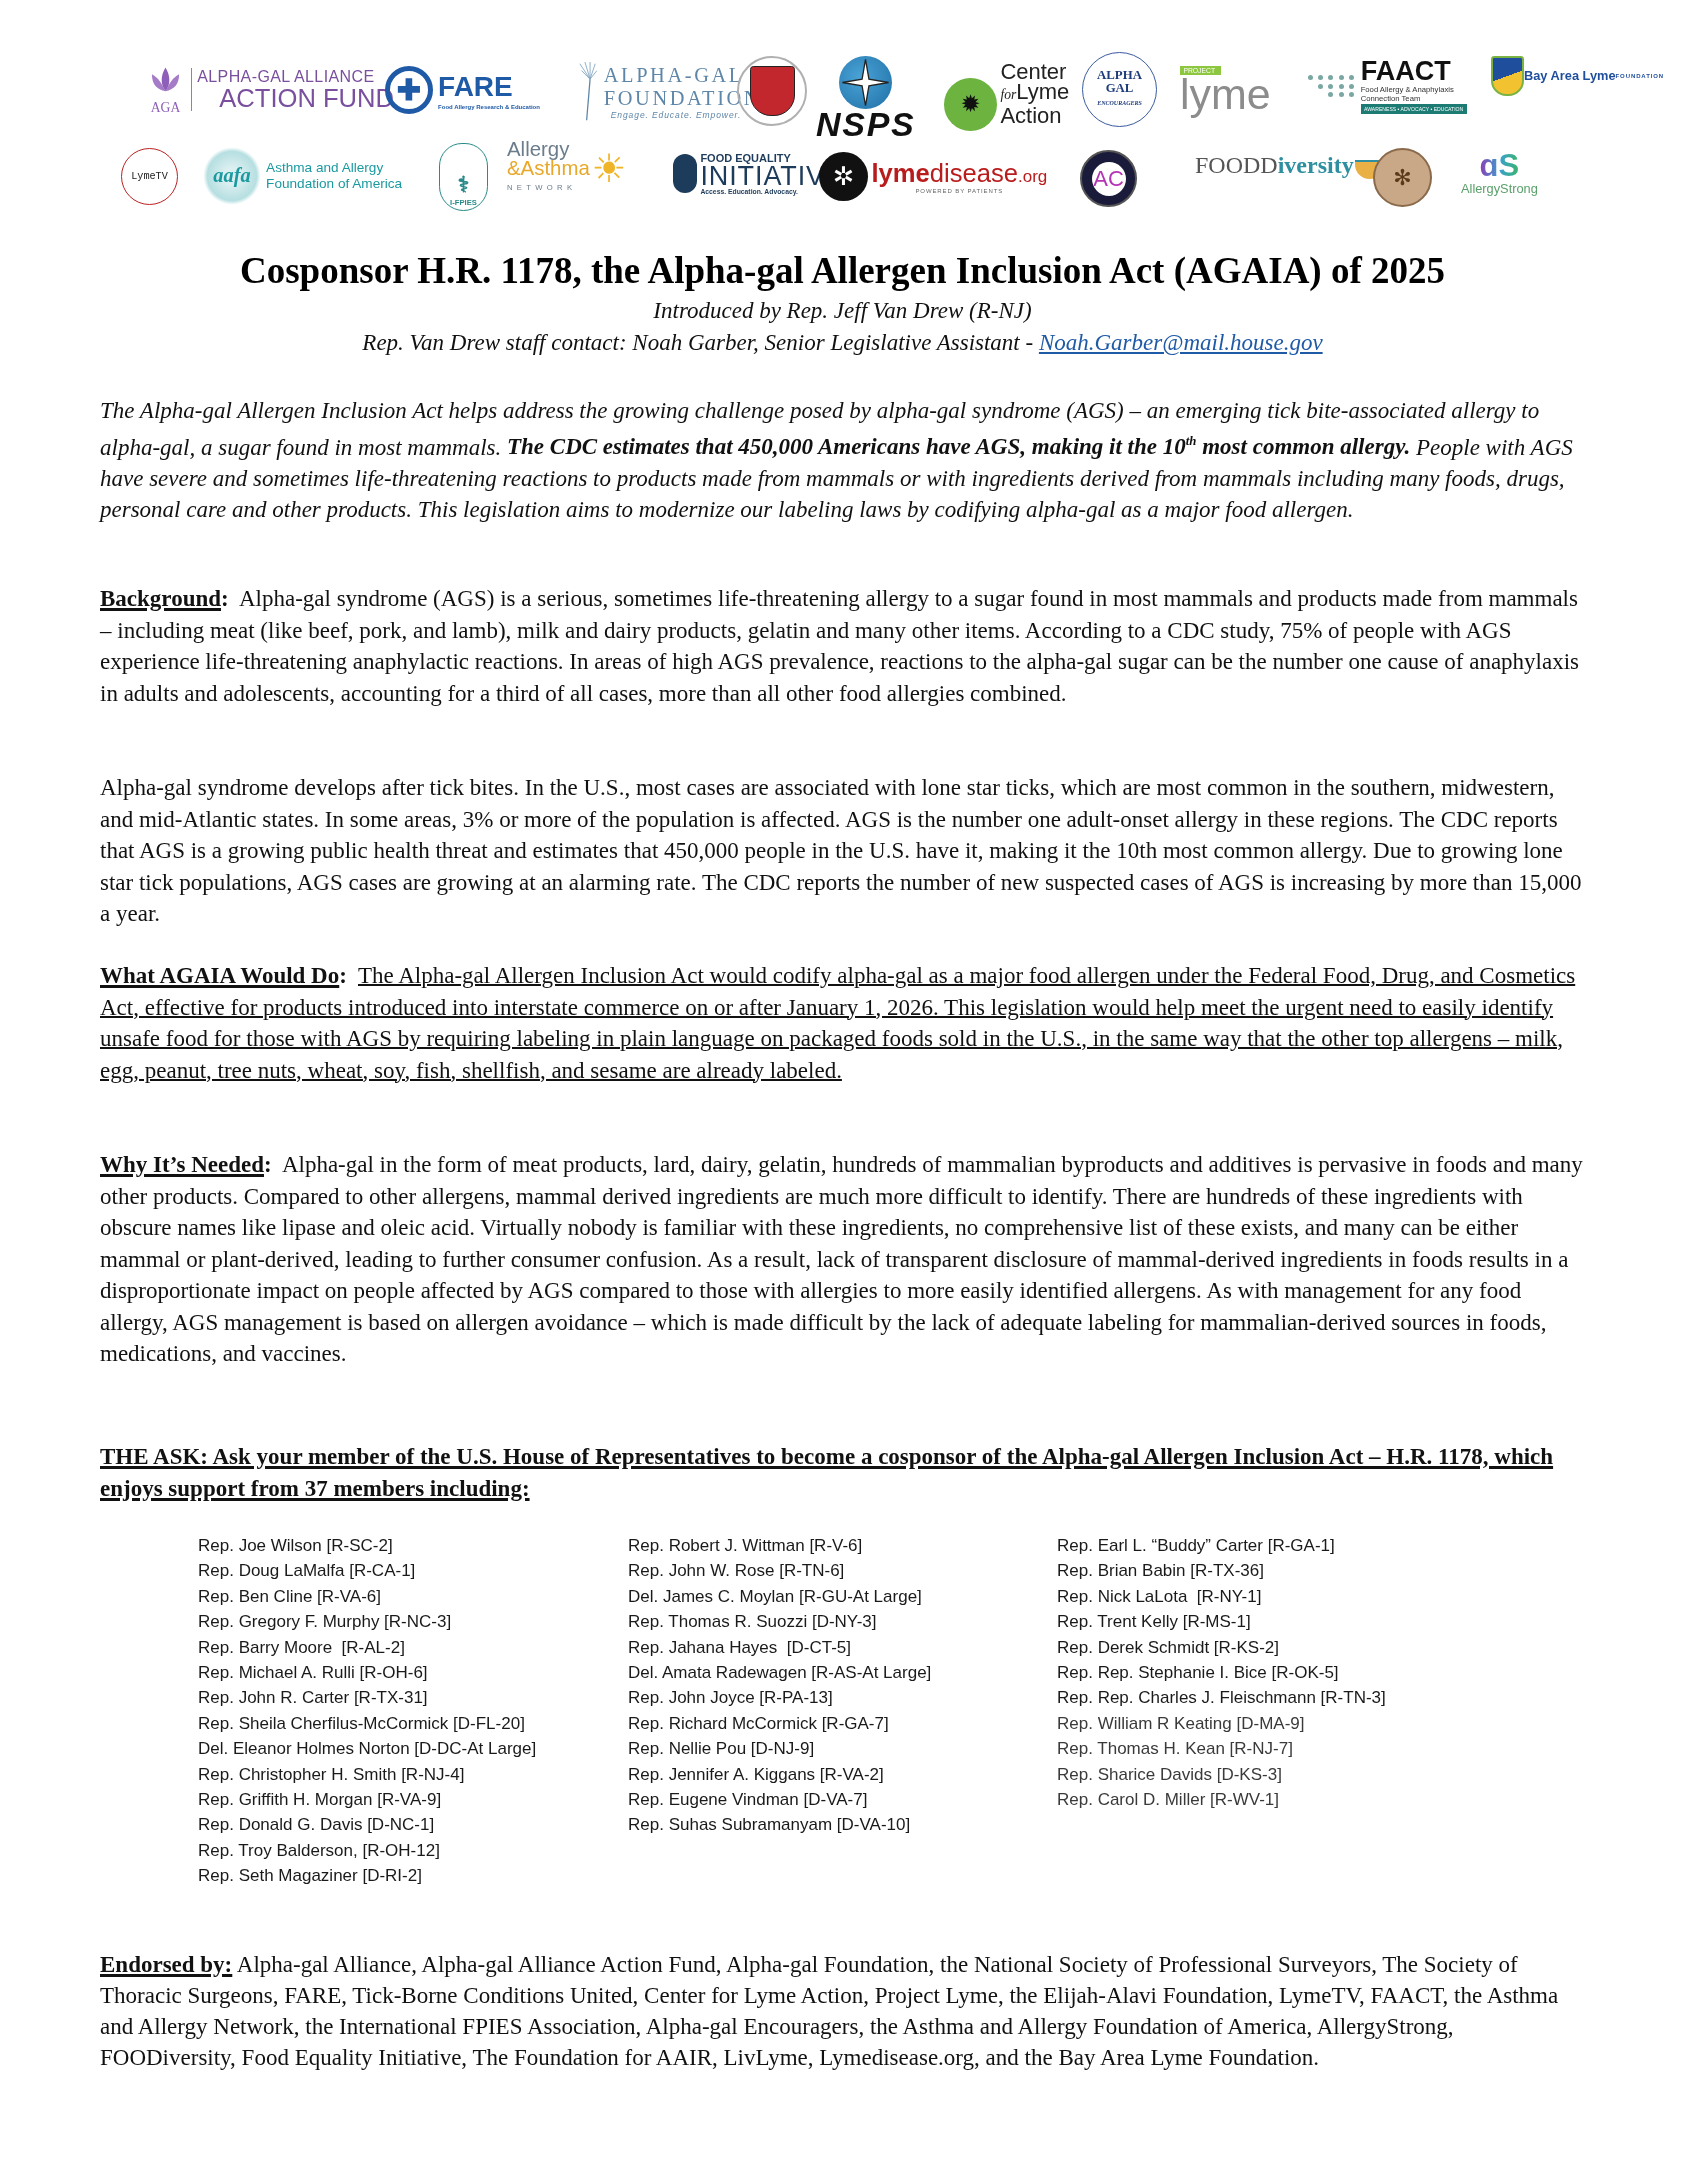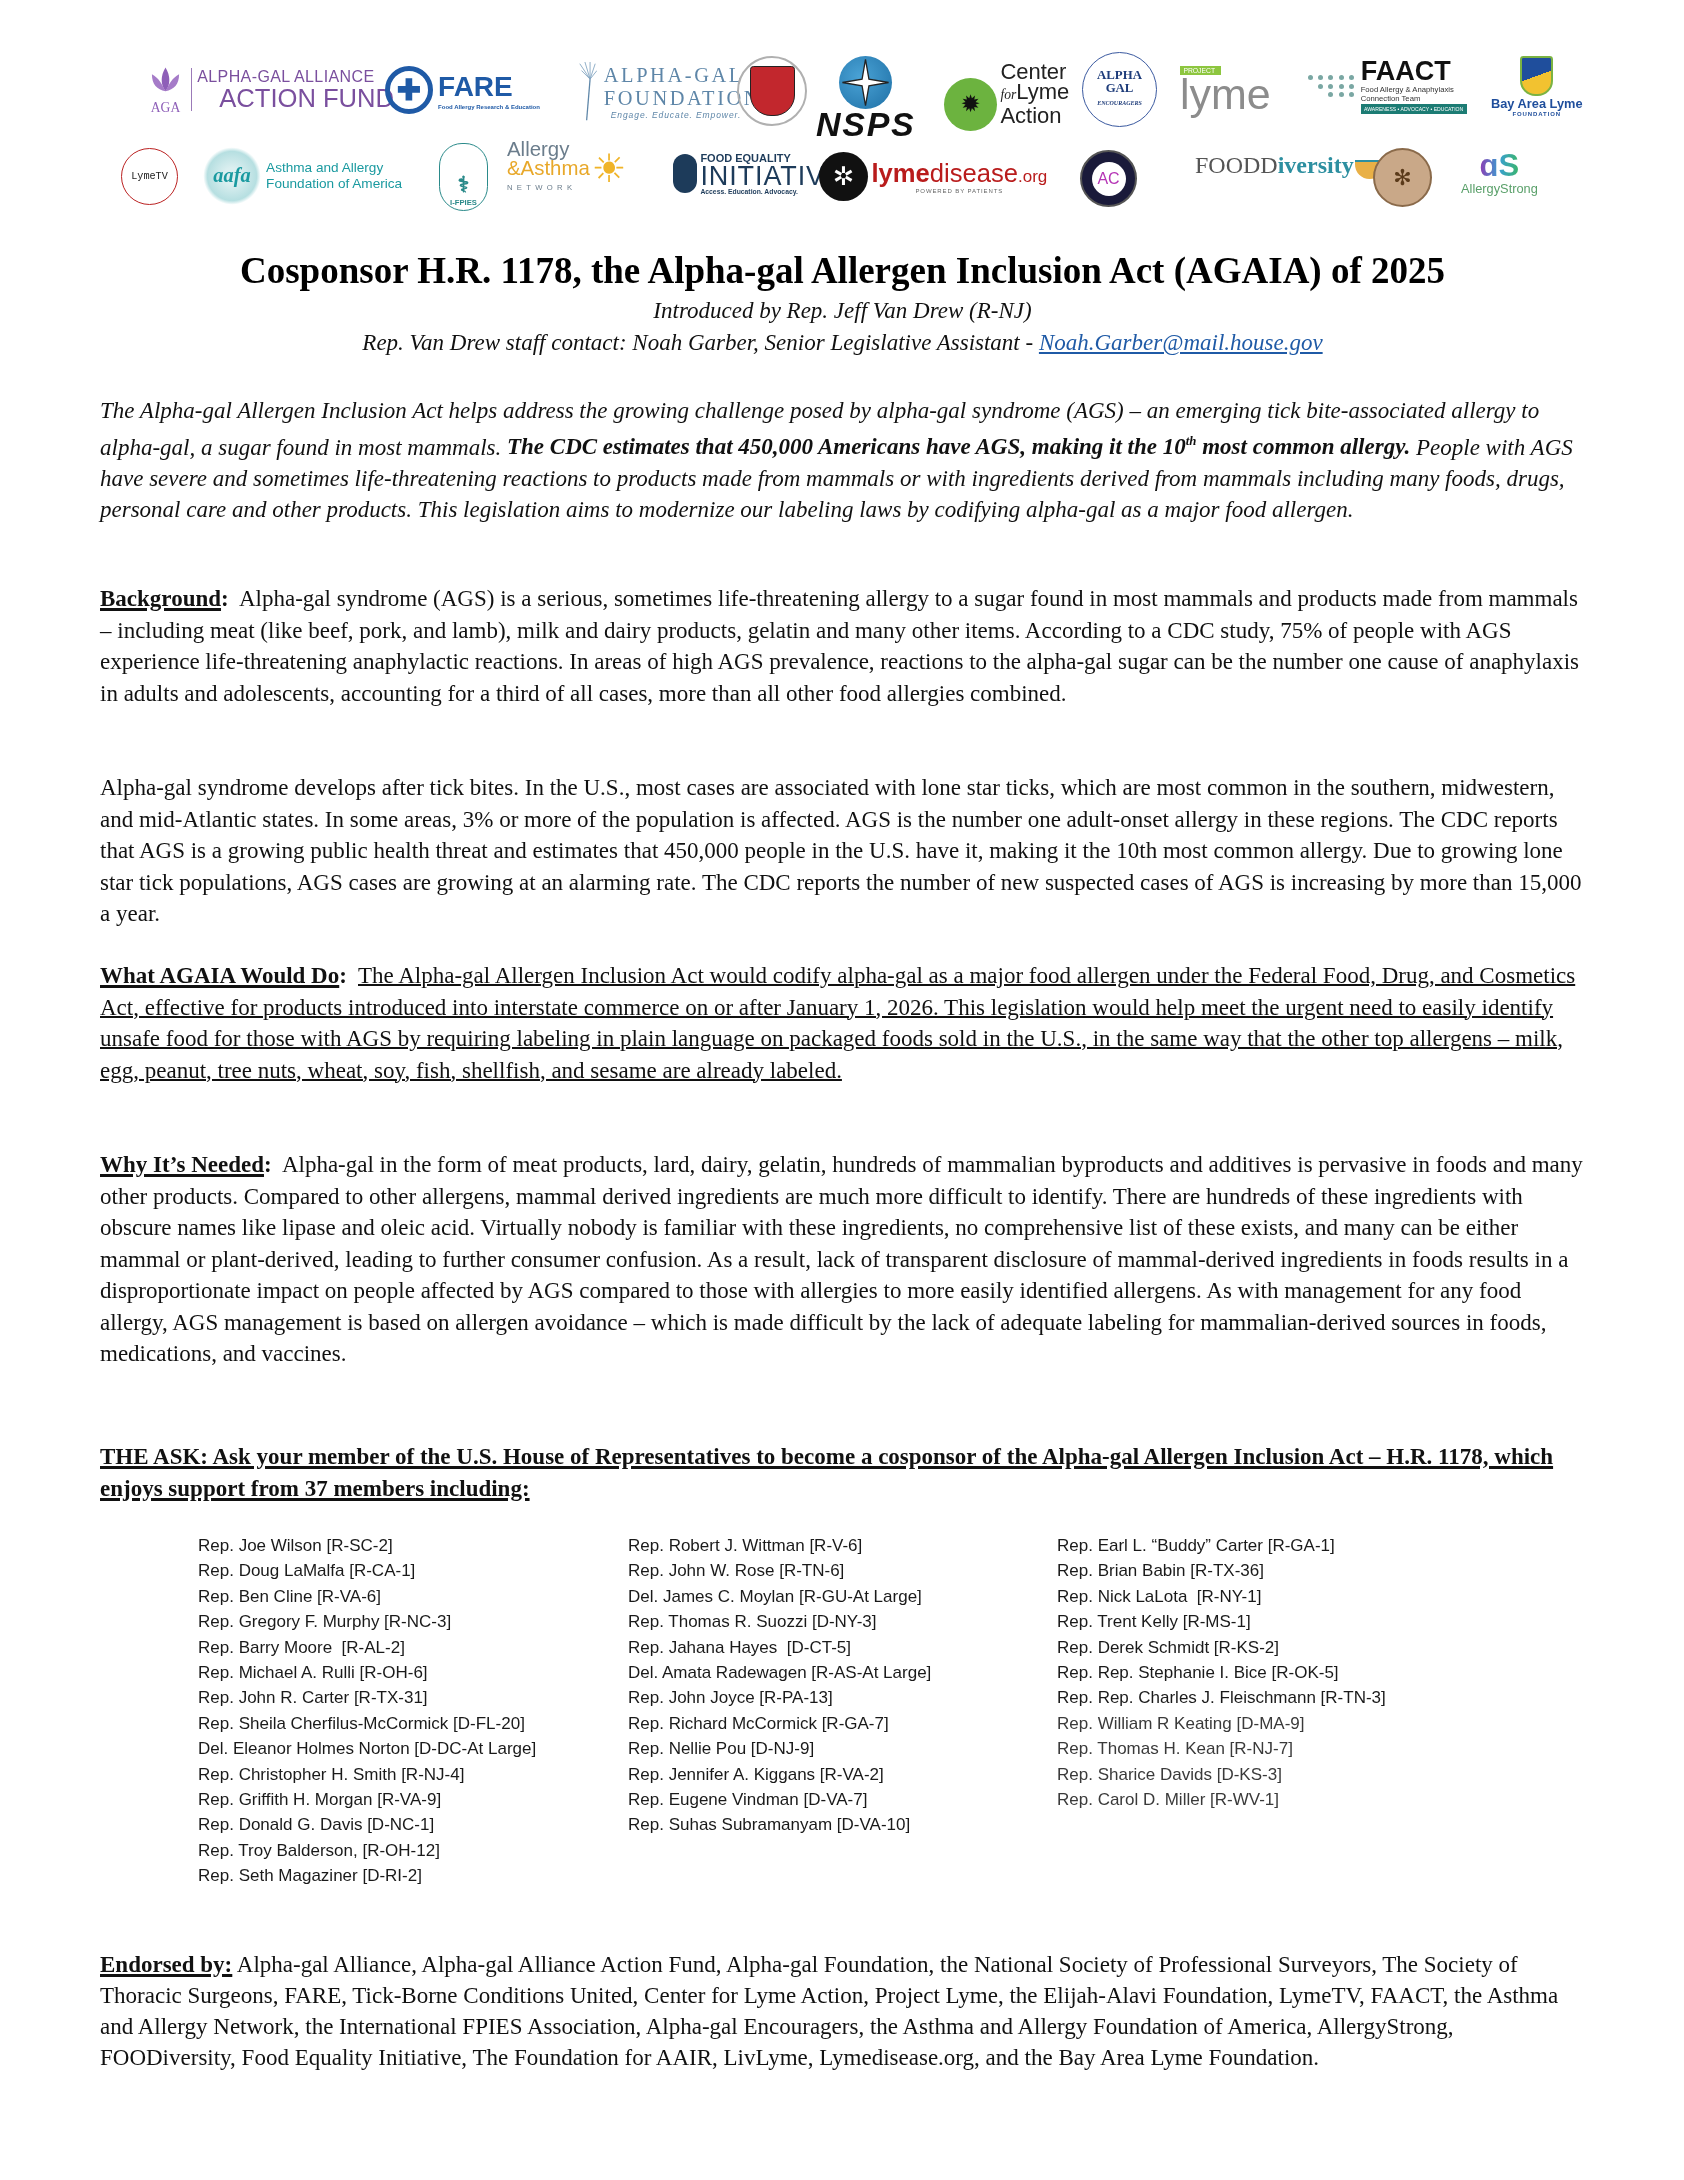--- a/index.html
+++ b/index.html
@@ -45,21 +45,21 @@
   .plyme .p2 { font-size: 43px; color: #8c8c8c; line-height: 39px; }
 
   .faact { display: flex; align-items: center; }
   .faact-dots { display: grid; grid-template-columns: repeat(5, 6.8px); gap: 3.4px; margin-right: 5.1px; }
   .faact-dots span { width: 5.1px; height: 5.1px; border-radius: 50%; background: #7aa7a3; }
   .faact-text { display: flex; flex-direction: column; }
   .faact-text .x1 { font-size: 27px; font-weight: bold; color: #111; line-height: 25.6px; }
   .faact-text .x2 { font-size: 7.7px; color: #333; }
   .faact-bar { background: #1c7c74; color: #fff; font-size: 5.1px; padding: 1.7px 3.4px; margin-top: 1.7px; }
 
-  .bal { display: flex; flex-direction: column; align-items: center; }
+  .bal { display: flex; flex-direction: row; align-items: center; }
   .bal-shield { width: 29px; height: 36px; background: linear-gradient(160deg, #1f4e9c 50%, #f2c230 50%); border: 2.6px solid #7bb342; border-radius: 3.4px 3.4px 15.3px 15.3px; }
   .bal .b1 { font-size: 12.8px; font-weight: bold; color: #1f4e9c; }
   .bal .b2 { font-size: 6px; font-weight: bold; color: #1f4e9c; letter-spacing: 0.9px; }
 
   .lymetv { width: 55px; height: 55px; border-radius: 50%; border: 1.7px solid #b22; display: flex; align-items: center; justify-content: center; font-family: "Liberation Mono", monospace; font-size: 10.2px; color: #222; }
   .aafa-mark { width: 58px; height: 58px; border-radius: 50%; background: radial-gradient(circle, #dbeff0 20%, #b6dfe1 60%, transparent 70%); display: flex; align-items: center; justify-content: center; color: #1a9aa0; font-style: italic; font-weight: bold; font-size: 20.4px; font-family: "Liberation Serif", serif; }
   .aafa-text { color: #1a9aa0; font-size: 13.6px; line-height: 16px; margin-left: 5.1px; }
 
   .ifpies { width: 49px; height: 68px; border: 1.7px solid #2a8a8a; border-radius: 24px 24px 25.6px 25.6px; display: flex; flex-direction: column; align-items: center; justify-content: flex-end; color: #2a8a8a; font-size: 7.7px; font-weight: bold; padding-bottom: 3.4px; box-sizing: border-box; }
 
@@ -79,21 +79,21 @@
 
   .lmd { display: flex; align-items: center; }
   .lmd-circle { width: 49px; height: 49px; border-radius: 50%; background: #111; color: #fff; display: flex; align-items: center; justify-content: center; font-size: 25.6px; }
   .lmd-text { display: flex; flex-direction: column; align-items: center; margin-left: 3.4px; }
   .lmd-text .l1 { font-size: 25.6px; color: #b91c1c; }
   .lmd-text .l1 b { font-weight: bold; }
   .lmd-text .l1 small { font-size: 17px; }
   .lmd-text .l2 { font-size: 6px; color: #666; letter-spacing: 0.9px; }
 
   .aair { width: 53px; height: 53px; border-radius: 50%; background: #1a1a3a; border: 2.6px solid #555; display: flex; align-items: center; justify-content: center; }
-  .aair-inner { width: 34px; height: 34px; border-radius: 50%; background: #fff; display: flex; align-items: center; justify-content: center; color: #b534b5; font-size: 16px; }
+  .aair-inner { width: 34px; height: 34px; border-radius: 50%; background: #fff; display: flex; align-items: center; justify-content: center; color: #b534b5; font-size: 22px; }
 
   .foodiv { display: flex; align-items: flex-end; margin-left: 24px; }
   .foodiv-text { font-family: "Liberation Serif", serif; font-size: 24px; color: #555; }
   .foodiv-text span { color: #2d8fa0; font-weight: bold; }
   .foodiv-bowl { width: 29px; height: 17px; background: #e9b046; border-radius: 0 0 14.5px 14.5px; margin-left: 1.7px; margin-top: 10.2px; border-top: 2.6px solid #2d8fa0; }
 
   .tbcu { width: 55px; height: 55px; border-radius: 50%; background: #c9a888; border: 2.6px solid #8a6a4a; display: flex; align-items: center; justify-content: center; color: #5a3a1a; font-size: 22px; }
 
   .astrong { display: flex; flex-direction: column; align-items: center; }
   .astrong .s1 { font-size: 31px; font-weight: bold; line-height: 31px; background: linear-gradient(90deg, #8b3fb5, #3aa0d0, #3ab56a); -webkit-background-clip: text; background-clip: text; color: transparent; }

